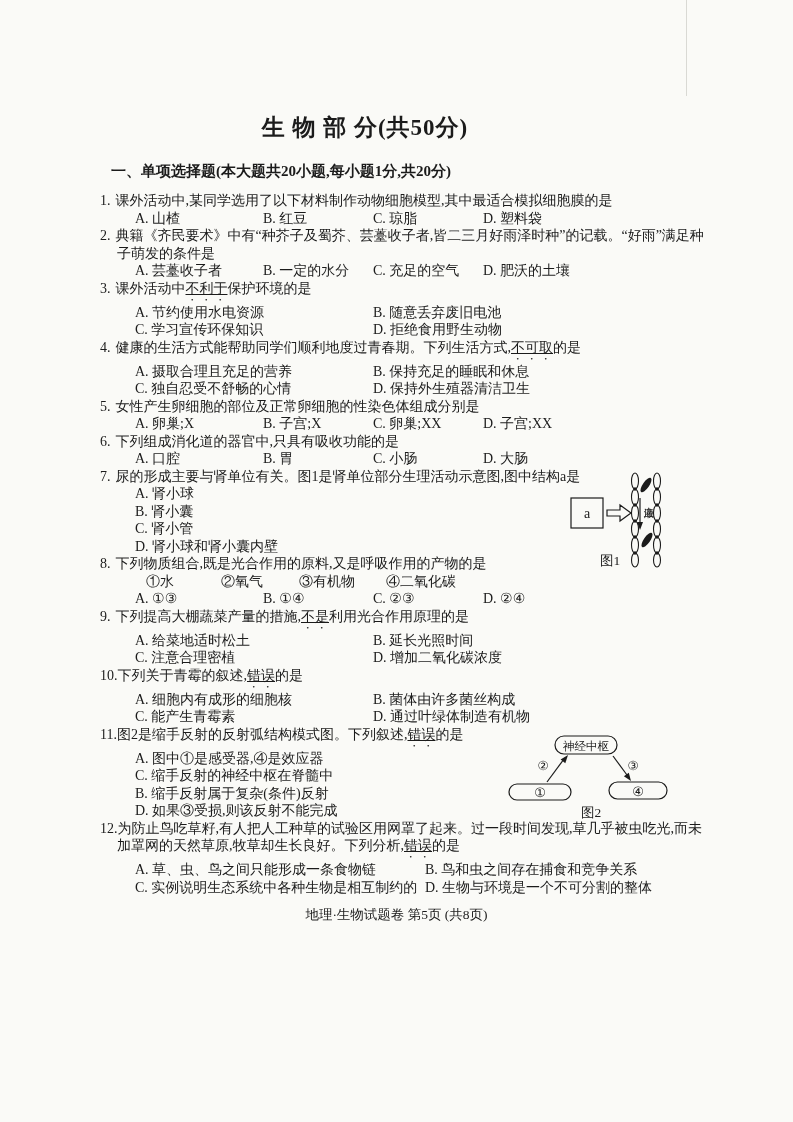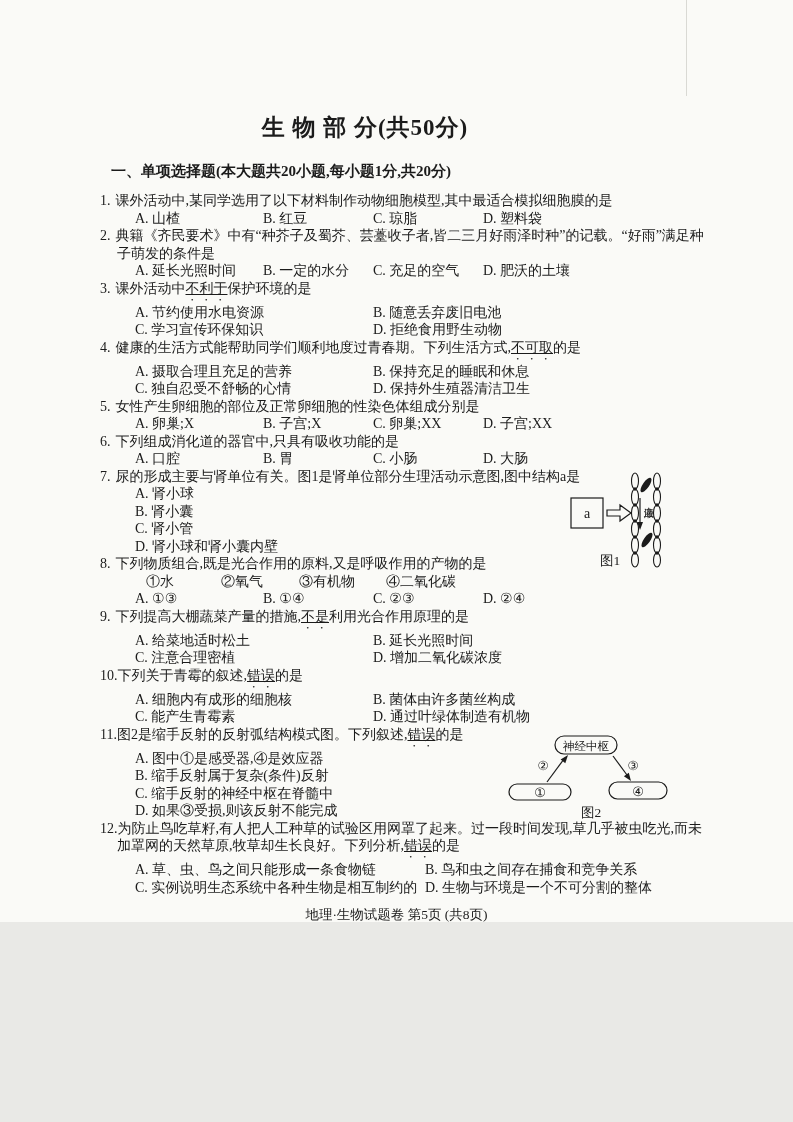--- a/index.html
+++ b/index.html
@@ -1,17 +1,17 @@
 <!DOCTYPE html>
 <html><head>
 <meta charset="utf-8">
 <style>
   html,body { margin:0; padding:0; background:#e9e9e6; }
   .sheet {
-    position:relative; width:793px; height:922px; margin:0 auto;
+    position:relative; width:793px; height:1122px; margin:0 auto;
     background:#fafaf7; color:#1b1b1b;
     font-family:"Liberation Serif","DejaVu Serif",serif;
     overflow:hidden;
   }
   .artifact-vline { position:absolute; left:686px; top:0; width:1px; height:96px; background:#d9d9d4; }
   .content { position:absolute; left:100px; top:112px; width:606px; }
   .page-title {
     font-size:23px; font-weight:bold; text-align:center;
     position:relative; left:-38px; margin:0 0 18px 0; letter-spacing:1px;
   }
@@ -67,21 +67,21 @@
             <div class="opt">D. 塑料袋</div>
           </div>
   </div>
 
   <div class="question">
     <div class="q-stem">
       <span class="qnum short">2.</span><span class="stem-text"><span>典籍《齐民要术》中有“种芥子及蜀芥、芸薹收子者,皆二三月好雨泽时种”的记载。“好雨”满足种子萌发的条件是</span></span>
     </div>
 
     <div class="options opts-four">
-            <div class="opt">A. 延长光照时间</div>
+            <div class="opt">A. 芸薹收子者</div>
             <div class="opt">B. 一定的水分</div>
             <div class="opt">C. 充足的空气</div>
             <div class="opt">D. 肥沃的土壤</div>
           </div>
   </div>
 
   <div class="question">
     <div class="q-stem">
       <span class="qnum short">3.</span><span class="stem-text"><span>课外活动中</span><span class="em">不利于</span><span>保护环境的是</span></span>
     </div>
@@ -232,22 +232,22 @@
           </div>
   </div>
 
   <div class="question">
     <div class="q-stem">
       <span class="qnum">11.</span><span class="stem-text"><span>图2是缩手反射的反射弧结构模式图。下列叙述,</span><span class="em">错误</span><span>的是</span></span>
     </div>
 
     <div class="options opts-one">
             <div class="opt">A. 图中①是感受器,④是效应器</div>
+            <div class="opt">C. 缩手反射的神经中枢在脊髓中</div>
             <div class="opt">B. 缩手反射属于复杂(条件)反射</div>
-            <div class="opt">C. 缩手反射的神经中枢在脊髓中</div>
             <div class="opt">D. 如果③受损,则该反射不能完成</div>
           </div>
   <svg id="fig2" class="figure" width="185" height="95" viewBox="0 0 185 95" style="display: block;">
     <rect x="52" y="8" width="62" height="18" rx="9" fill="none" stroke="#1b1b1b" stroke-width="1.2"></rect>
     <text x="83" y="21.5" font-size="11.5" text-anchor="middle">神经中枢</text>
     <rect x="6" y="56" width="62" height="16" rx="8" fill="none" stroke="#1b1b1b" stroke-width="1.2"></rect>
     <text x="37" y="69" font-size="13" text-anchor="middle">①</text>
     <rect x="106" y="54" width="58" height="17" rx="8.5" fill="none" stroke="#1b1b1b" stroke-width="1.2"></rect>
     <text x="135" y="67.5" font-size="13" text-anchor="middle">④</text>
     <line x1="44" y1="54" x2="61" y2="31" stroke="#1b1b1b" stroke-width="1.2"></line>

